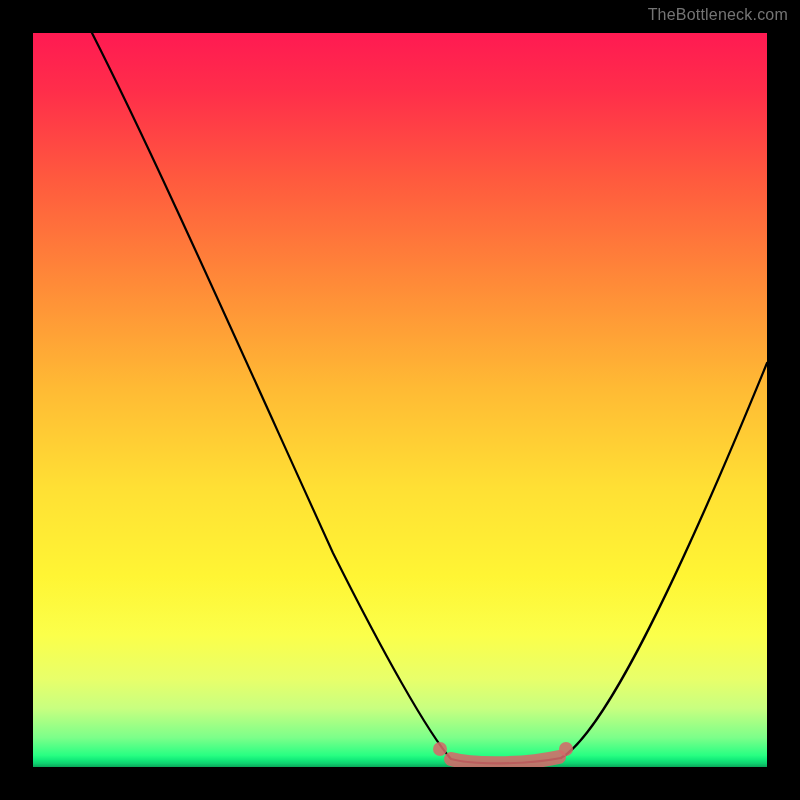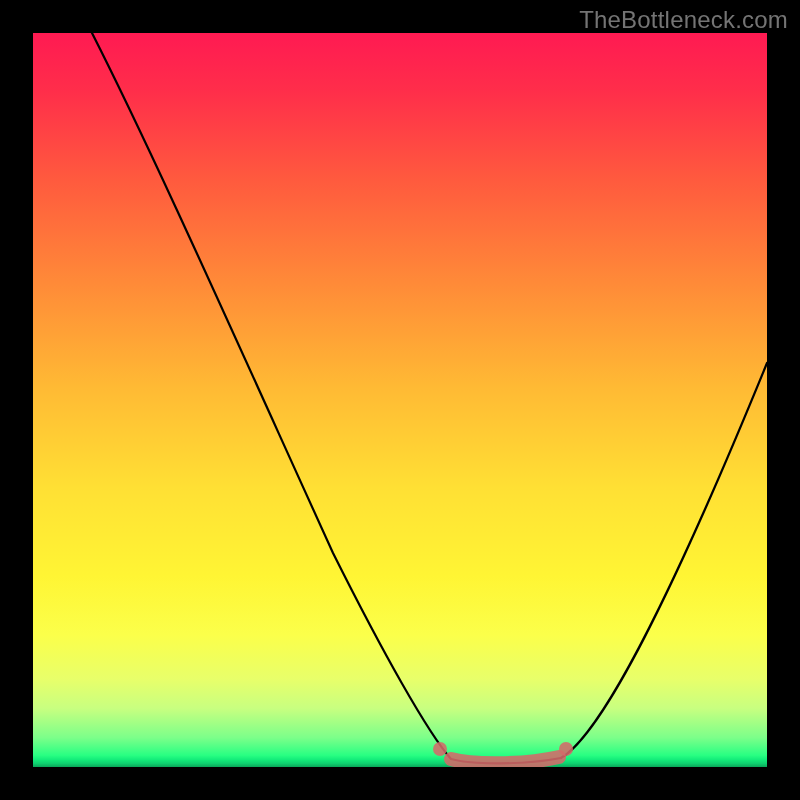--- a/index.html
+++ b/index.html
@@ -14,21 +14,21 @@
     position: relative;
     width: 800px;
     height: 800px;
     background: #000;
   }
   .source-label {
     position: absolute;
     top: 6px;
     right: 12px;
     font-family: Arial, Helvetica, sans-serif;
-    font-size: 24px;
+    font-size: 16px;
     color: #747474;
     letter-spacing: 0.2px;
   }
   .plot {
     position: absolute;
     left: 33px;
     top: 33px;
     width: 734px;
     height: 734px;
     overflow: hidden;

